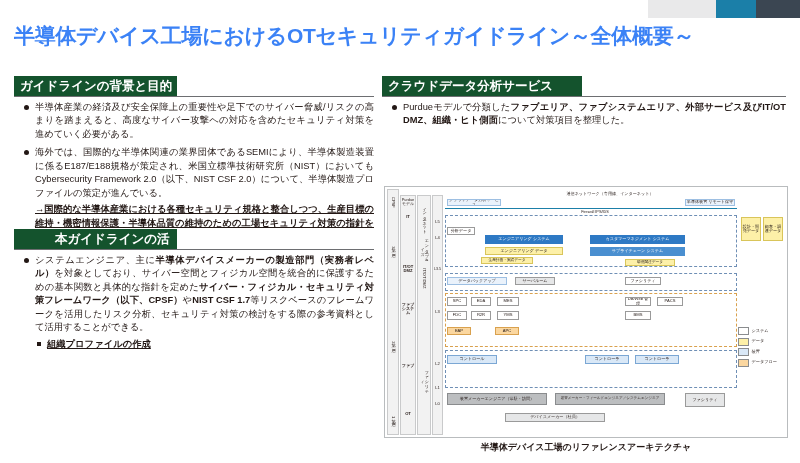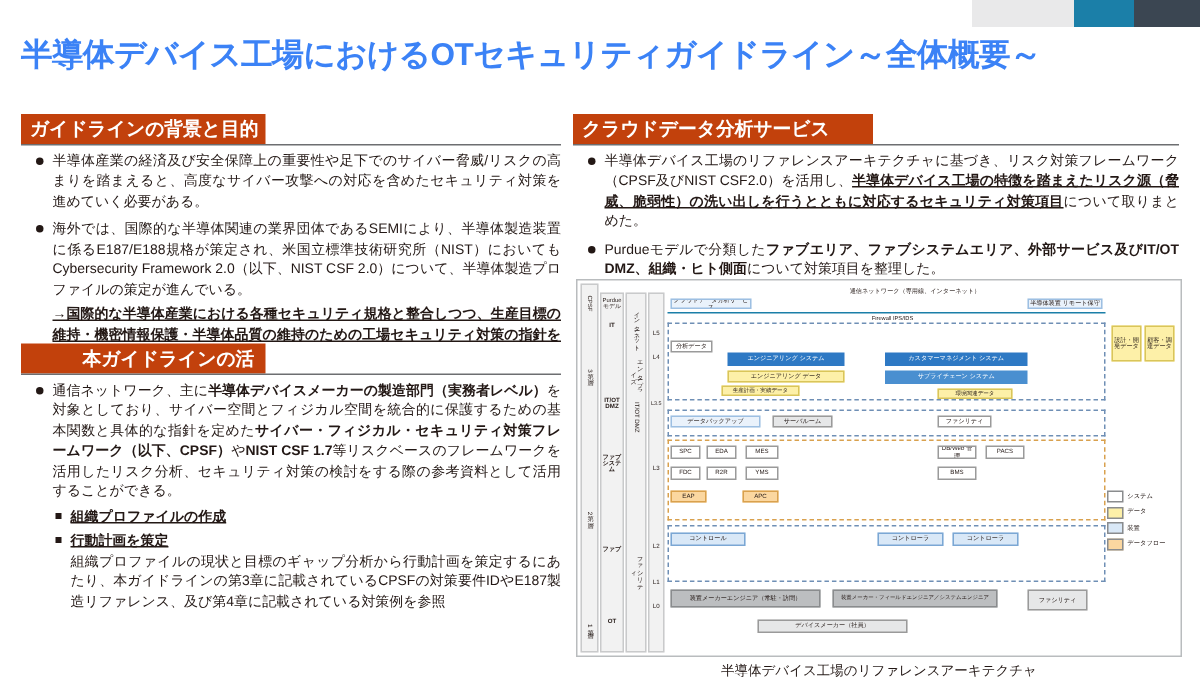--- a/index.html
+++ b/index.html
@@ -21,21 +21,21 @@
   
   .title{
     position:absolute;top:22px;left:14px;width:780px;
     font-size:21px;font-weight:bold;letter-spacing:-0.3px;
     color:#3b82f6;white-space:nowrap;
   }
 
   
   .sec-head{
     position:absolute;height:20px;line-height:20px;
-    background:#c2410c;color:#ffffff;font-weight:bold;font-size:12.5px;
+    background:#14532d;color:#ffffff;font-weight:bold;font-size:12.5px;
     padding-left:6px;box-sizing:border-box;font-family:Liberation Serif, serif;
   }
   .sec-head.h1{top:76px;left:14px;width:163px;}
   .sec-head.h2{top:229px;left:14px;width:163px;padding-left:41px;}
   .sec-head.h3{top:76px;left:382px;width:200px;}
 
   
   .hr{position:absolute;height:1px;background:#6d6e71;}
   .hr1{top:96px;left:14px;width:360px;}
   .hr2{top:249px;left:14px;width:360px;}
@@ -83,21 +83,21 @@
   .dgrey{background:#bcbec0;border:.5px solid #8a8c8e;}
   .tealline{background:#1b7fa8;}
   .band{background:#f2f2f2;border:.5px solid #c9cacb;}
 
   .legend{position:absolute;right:3px;top:140px;width:46px;}
   .lgrow{display:flex;align-items:center;margin-bottom:2.5px;font-size:4.2px;}
   .lgsw{width:9px;height:6px;margin-right:2.5px;border:.5px solid #8a8c8e;}
 
   .caption{
     position:absolute;left:384px;top:441px;width:404px;text-align:center;
-    font-size:9px;color:#231815;
+    font-size:9px;color:#231815;font-weight:bold;
   }
 </style>
 </head>
 <body>
 
 <div class="topbar">
   <div class="seg seg-grey"></div>
   <div class="seg seg-blue"></div>
   <div class="seg seg-dark"></div>
 </div>
@@ -114,41 +114,34 @@
       <div class="bu" style="margin-top:3px;">→国際的な半導体産業における各種セキュリティ規格と整合しつつ、生産目標の維持・機密情報保護・半導体品質の維持のための工場セキュリティ対策の指針を示す。</div>
     </li>
   </ul>
 </div>
 
 <div class="sec-head h2">本ガイドラインの活用方法</div>
 <div class="hr hr2"></div>
 <div class="col c2">
   <ul class="bul">
     <li>
-      <span>通信ネットワーク、主に</span><span class="b">半導体デバイスメーカーの製造部門（実務者レベル）</span><span>を対象としており、サイバー空間とフィジカル空間を統合的に保護するための基本関数と具体的な指針を定めた</span><span class="b">サイバー・フィジカル・セキュリティ対策フレームワーク（以下、CPSF）</span><span>や</span><span class="b">NIST CSF 1.7</span><span>等リスクベースのフレームワークを活用したリスク分析、セキュリティ対策の検討をする際の参考資料として活用することができる。</span>
+      <span>システムエンジニア、主に</span><span class="b">半導体デバイスメーカーの製造部門（実務者レベル）</span><span>を対象としており、サイバー空間とフィジカル空間を統合的に保護するための基本関数と具体的な指針を定めた</span><span class="b">サイバー・フィジカル・セキュリティ対策フレームワーク（以下、CPSF）</span><span>や</span><span class="b">NIST CSF 1.7</span><span>等リスクベースのフレームワークを活用したリスク分析、セキュリティ対策の検討をする際の参考資料として活用することができる。</span>
       <ul class="sub">
         <li>
           <span class="bu">組織プロファイルの作成</span>
         </li>
-        <li>
-          <span class="bu">行動計画を策定</span>
-          <div>組織プロファイルの現状と目標のギャップ分析から行動計画を策定するにあたり、本ガイドラインの第3章に記載されているCPSFの対策要件IDやE187製造リファレンス、及び第4章に記載されている対策例を参照</div>
-        </li>
       </ul>
     </li>
   </ul>
 </div>
 
 <div class="sec-head h3">クラウドデータ分析サービス</div>
 <div class="hr hr3"></div>
 <div class="col c3">
   <ul class="bul">
-    <li>
-      <span>半導体デバイス工場のリファレンスアーキテクチャに基づき、リスク対策フレームワーク（CPSF及びNIST CSF2.0）を活用し、</span><span class="bu">半導体デバイス工場の特徴を踏まえたリスク源（脅威、脆弱性）の洗い出しを行うとともに対応するセキュリティ対策項目</span><span>について取りまとめた。</span>
-    </li>
     <li>
       <span>Purdueモデルで分類した</span><span class="b">ファブエリア、ファブシステムエリア、外部サービス及びIT/OT DMZ、組織・ヒト側面</span><span>について対策項目を整理した。</span>
     </li>
   </ul>
 </div>
 
 <div class="diagram">
 
   <div class="lbl" style="left:150px;top:4px;width:150px;height:7px;">通信ネットワーク（専用線、インターネット）</div>
   <div class="lbl vlblue" style="left:62px;top:12px;width:54px;height:7px;">クラウドデータ分析サービス</div>

